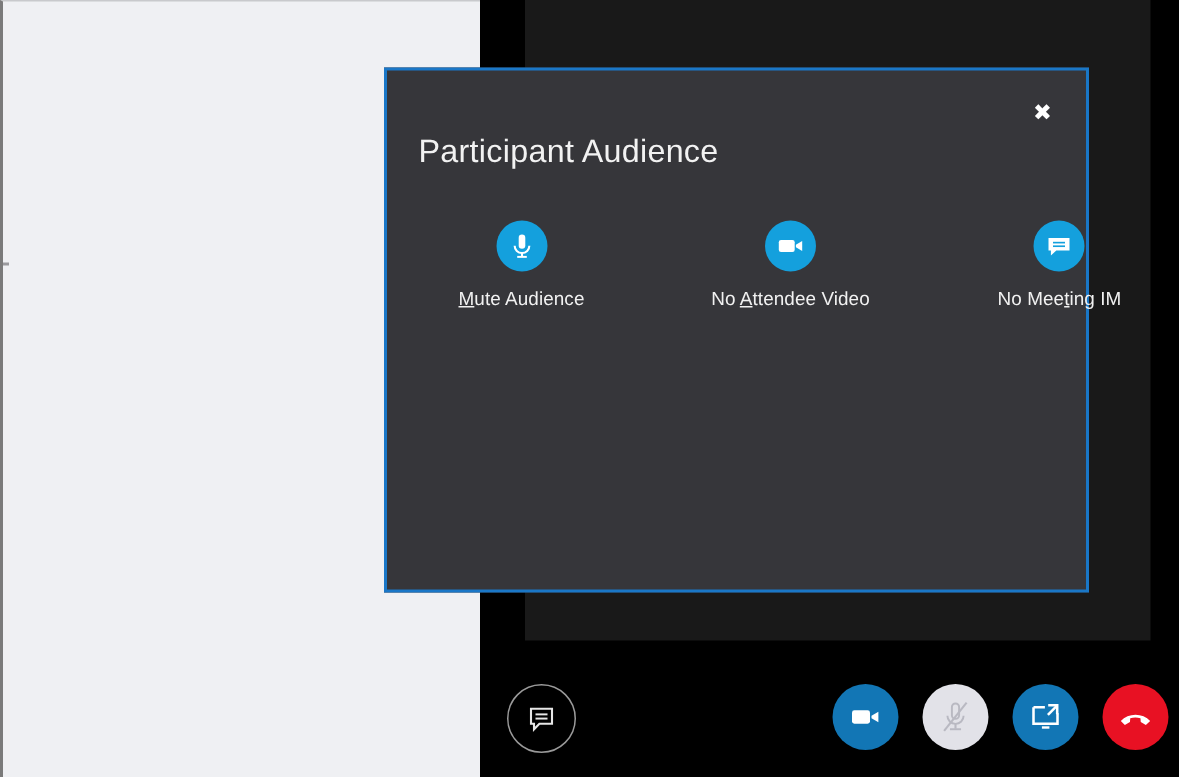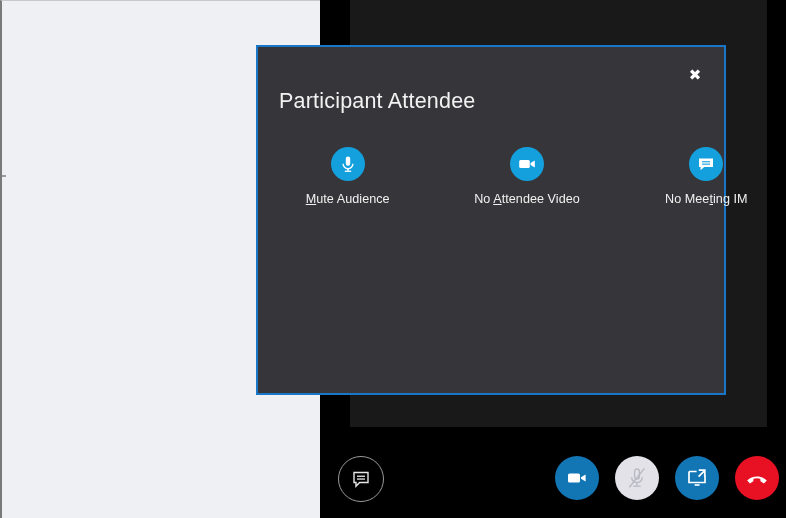--- a/index.html
+++ b/index.html
@@ -221,21 +221,21 @@
           <path d="M3.2 15.6c5-5.4 14.6-5.4 19.6 0l-2.9 2.8-3.4-2.1-.2-2.5c-2.3-.7-4.5-.7-6.8 0l-.2 2.5-3.4 2.1z" fill="#ffffff"></path>
         </svg>
       </span>
     </div>
   </div>
 
   <div class="dialog">
 
     <div class="dlg-close">✖</div>
 
-    <div class="dlg-title">Participant Attendee</div>
+    <div class="dlg-title">Participant Audience</div>
 
     <div class="action-grid">
 
       <div class="action-row">
 
         <div class="action-item">
           <div class="ai-circle">
             <svg width="22" height="22" viewBox="0 0 22 22">
               <rect x="8.8" y="3.4" width="4.4" height="9.4" rx="2.2" fill="#ffffff"></rect>
               <path d="M6.1 10.8a4.9 4.9 0 0 0 9.8 0" fill="none" stroke="#ffffff" stroke-width="1.4"></path>

